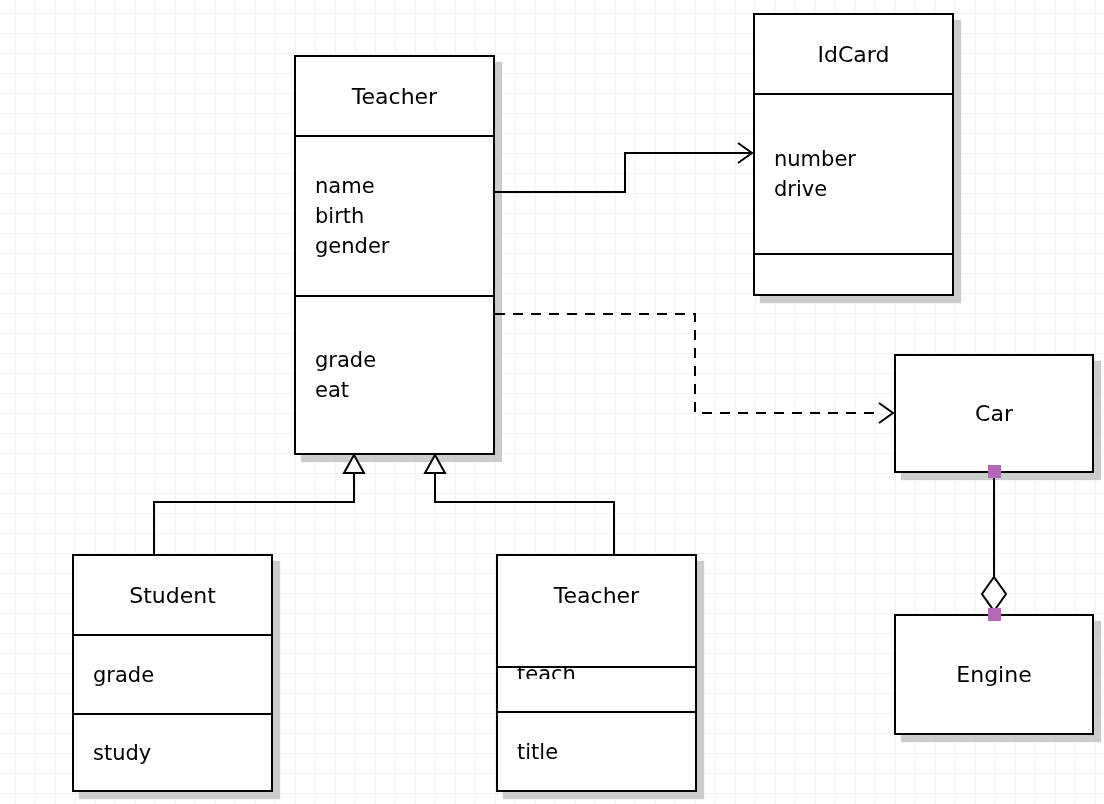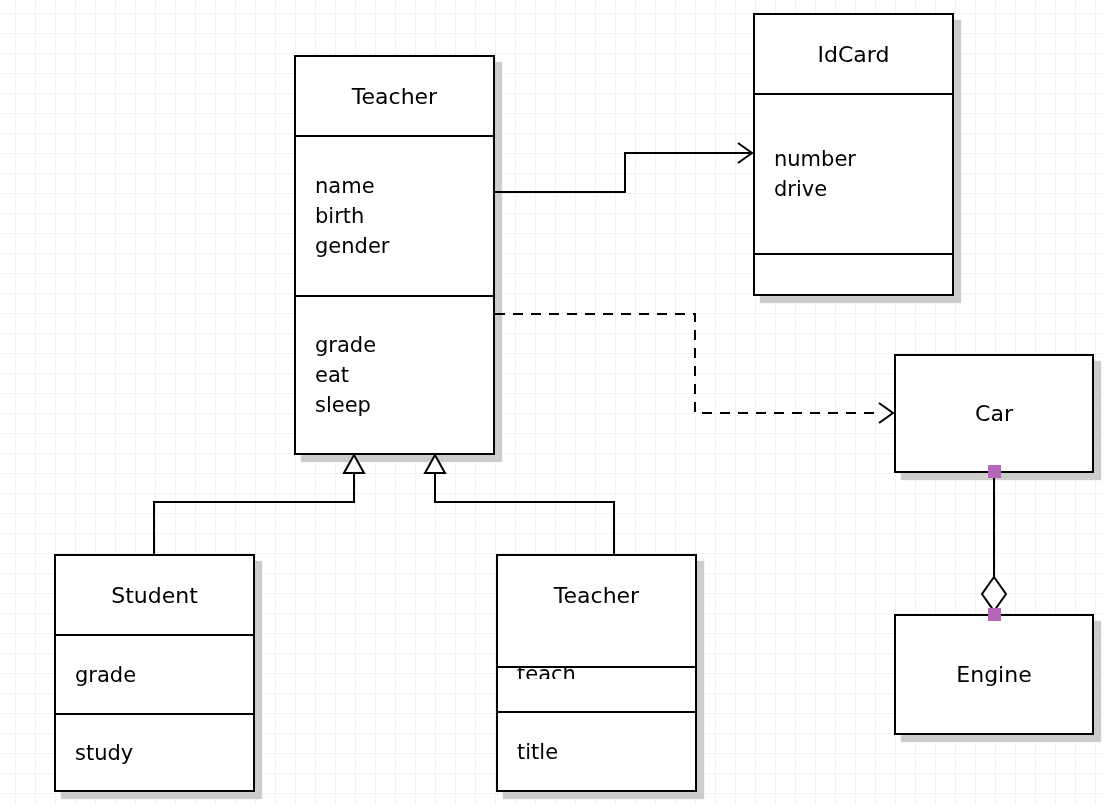--- a/index.html
+++ b/index.html
@@ -92,42 +92,41 @@
   <div class="uml-class" style="left:294px; top:55px; width:201px; height:400px;">
     <div class="uml-title" style="height:78px">Teacher</div>
     <div class="uml-section" style="height:160px">
       <div>name</div>
       <div>birth</div>
       <div>gender</div>
     </div>
     <div class="uml-section grow">
       <div>grade</div>
       <div>eat</div>
-      <div>sleep</div>
     </div>
   </div>
 
   <div class="uml-class" style="left:753px; top:13px; width:201px; height:283px;">
     <div class="uml-title" style="height:78px">IdCard</div>
     <div class="uml-section" style="height:160px">
       <div>number</div>
       <div>drive</div>
     </div>
     <div class="uml-section grow"></div>
   </div>
 
   <div class="uml-class single" style="left:894px; top:354px; width:200px; height:119px;">
     <div class="uml-title">Car</div>
   </div>
 
   <div class="uml-class single" style="left:894px; top:614px; width:200px; height:121px;">
     <div class="uml-title">Engine</div>
   </div>
 
-  <div class="uml-class" style="left:54px; top:554px; width:201px; height:238px;">
+  <div class="uml-class" style="left:72px; top:554px; width:201px; height:238px;">
     <div class="uml-title" style="height:78px">Student</div>
     <div class="uml-section" style="height:79px">
       <div>grade</div>
     </div>
     <div class="uml-section grow">
       <div>study</div>
     </div>
   </div>
 
   <div class="uml-class" style="left:496px; top:554px; width:201px; height:238px;gap:32px;">

